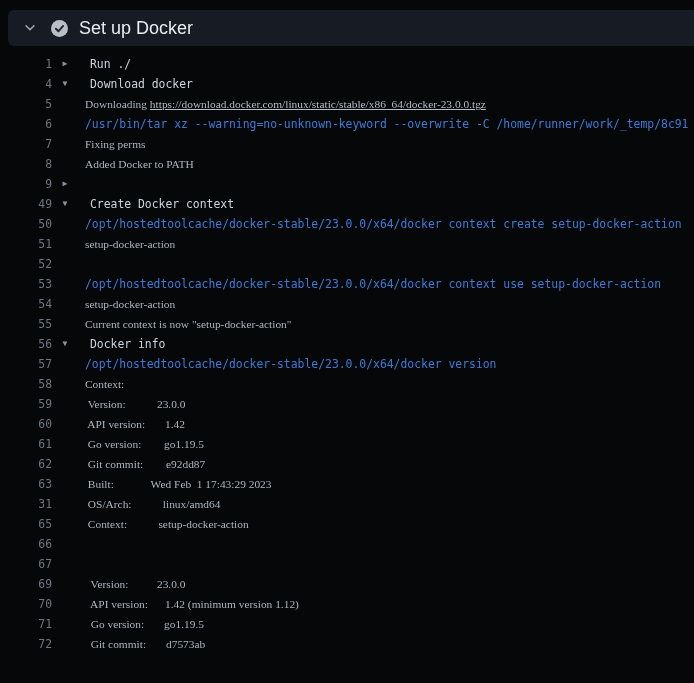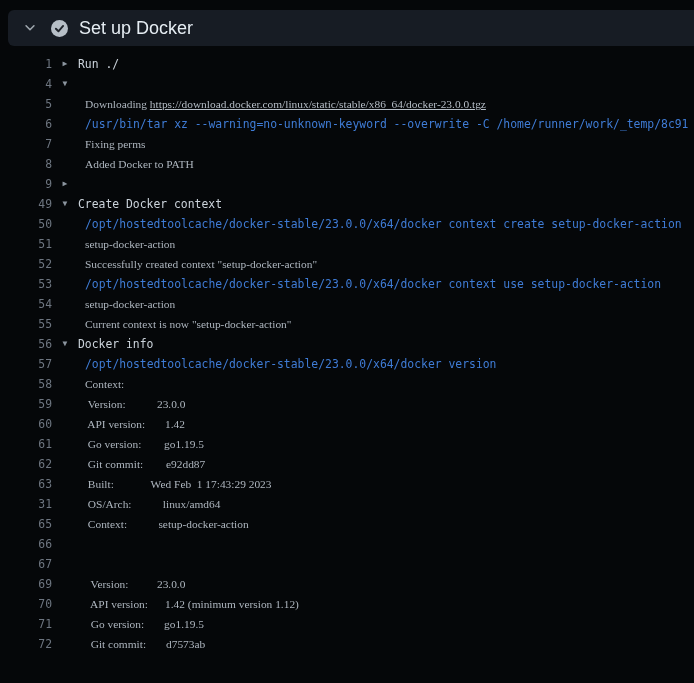--- a/index.html
+++ b/index.html
@@ -34,21 +34,21 @@
   }
   .num{
     width:52px;flex:0 0 auto;text-align:right;color:#6e7681;
     cursor:pointer;user-select:none;
   }
   .mid{width:33px;flex:0 0 auto;display:inline-block;}
   .gmid{
     width:26px;flex:0 0 auto;display:inline-block;text-align:center;
     color:#8b949e;font-size:8px;line-height:20px;cursor:pointer;
   }
-  .grp{color:#ccd4dc;cursor:pointer;}
+  .grp{color:#ccd4dc;cursor:pointer;margin-left:12px;}
   .txt{color:#aeb6bf;font-family:Liberation Serif, serif;}
   .cmd{color:#3f7cd6;}
   .loglink{color:#b6bec7;text-decoration:underline;cursor:pointer;}
 </style>
 </head>
 <body>
 
 <div class="step-header">
   <svg class="chev" viewBox="0 0 16 16">
     <path d="M3.5 5.5 L8 10 L12.5 5.5" fill="none" stroke="#9fa7af" stroke-width="1.8" stroke-linecap="round" stroke-linejoin="round"></path>
@@ -56,30 +56,30 @@
   <svg class="status-circle" viewBox="0 0 16 16">
     <circle cx="8" cy="8" r="8" fill="#b7bfc7"></circle>
     <path d="M4.6 8.2 L7.0 10.6 L11.4 5.6" fill="none" stroke="#20252c" stroke-width="1.8" stroke-linecap="round" stroke-linejoin="round"></path>
   </svg>
   <span class="step-title">Set up Docker</span>
 </div>
 
 <div class="log">
   <div id="log-lines">
       <div class="row"><span class="num">1</span><span class="gmid">▶</span><span class="grp">Run ./</span></div>
-      <div class="row"><span class="num">4</span><span class="gmid">▼</span></div>
+      <div class="row"><span class="num">4</span><span class="gmid">▼</span><span class="grp">Download docker</span></div>
       <div class="row"><span class="num">5</span><span class="mid"></span><span class="txt">Downloading <a class="loglink">https://download.docker.com/linux/static/stable/x86_64/docker-23.0.0.tgz</a></span></div>
       <div class="row"><span class="num">6</span><span class="mid"></span><span class="cmd">/usr/bin/tar xz --warning=no-unknown-keyword --overwrite -C /home/runner/work/_temp/8c91</span></div>
       <div class="row"><span class="num">7</span><span class="mid"></span><span class="txt">Fixing perms</span></div>
       <div class="row"><span class="num">8</span><span class="mid"></span><span class="txt">Added Docker to PATH</span></div>
       <div class="row"><span class="num">9</span><span class="gmid">▶</span></div>
       <div class="row"><span class="num">49</span><span class="gmid">▼</span><span class="grp">Create Docker context</span></div>
       <div class="row"><span class="num">50</span><span class="mid"></span><span class="cmd">/opt/hostedtoolcache/docker-stable/23.0.0/x64/docker context create setup-docker-action</span></div>
       <div class="row"><span class="num">51</span><span class="mid"></span><span class="txt">setup-docker-action</span></div>
-      <div class="row"><span class="num">52</span><span class="mid"></span><span class="txt">Successfully created context "setup-docker-action"</span></div>
+      <div class="row"><span class="num">52</span><span class="mid"></span></div>
       <div class="row"><span class="num">53</span><span class="mid"></span><span class="cmd">/opt/hostedtoolcache/docker-stable/23.0.0/x64/docker context use setup-docker-action</span></div>
       <div class="row"><span class="num">54</span><span class="mid"></span><span class="txt">setup-docker-action</span></div>
       <div class="row"><span class="num">55</span><span class="mid"></span><span class="txt">Current context is now "setup-docker-action"</span></div>
       <div class="row"><span class="num">56</span><span class="gmid">▼</span><span class="grp">Docker info</span></div>
       <div class="row"><span class="num">57</span><span class="mid"></span><span class="cmd">/opt/hostedtoolcache/docker-stable/23.0.0/x64/docker version</span></div>
       <div class="row"><span class="num">58</span><span class="mid"></span><span class="txt">Context:</span></div>
       <div class="row"><span class="num">59</span><span class="mid"></span><span class="txt"> Version:           23.0.0</span></div>
       <div class="row"><span class="num">60</span><span class="mid"></span><span class="txt"> API version:       1.42</span></div>
       <div class="row"><span class="num">61</span><span class="mid"></span><span class="txt"> Go version:        go1.19.5</span></div>
       <div class="row"><span class="num">62</span><span class="mid"></span><span class="txt"> Git commit:        e92dd87</span></div>

